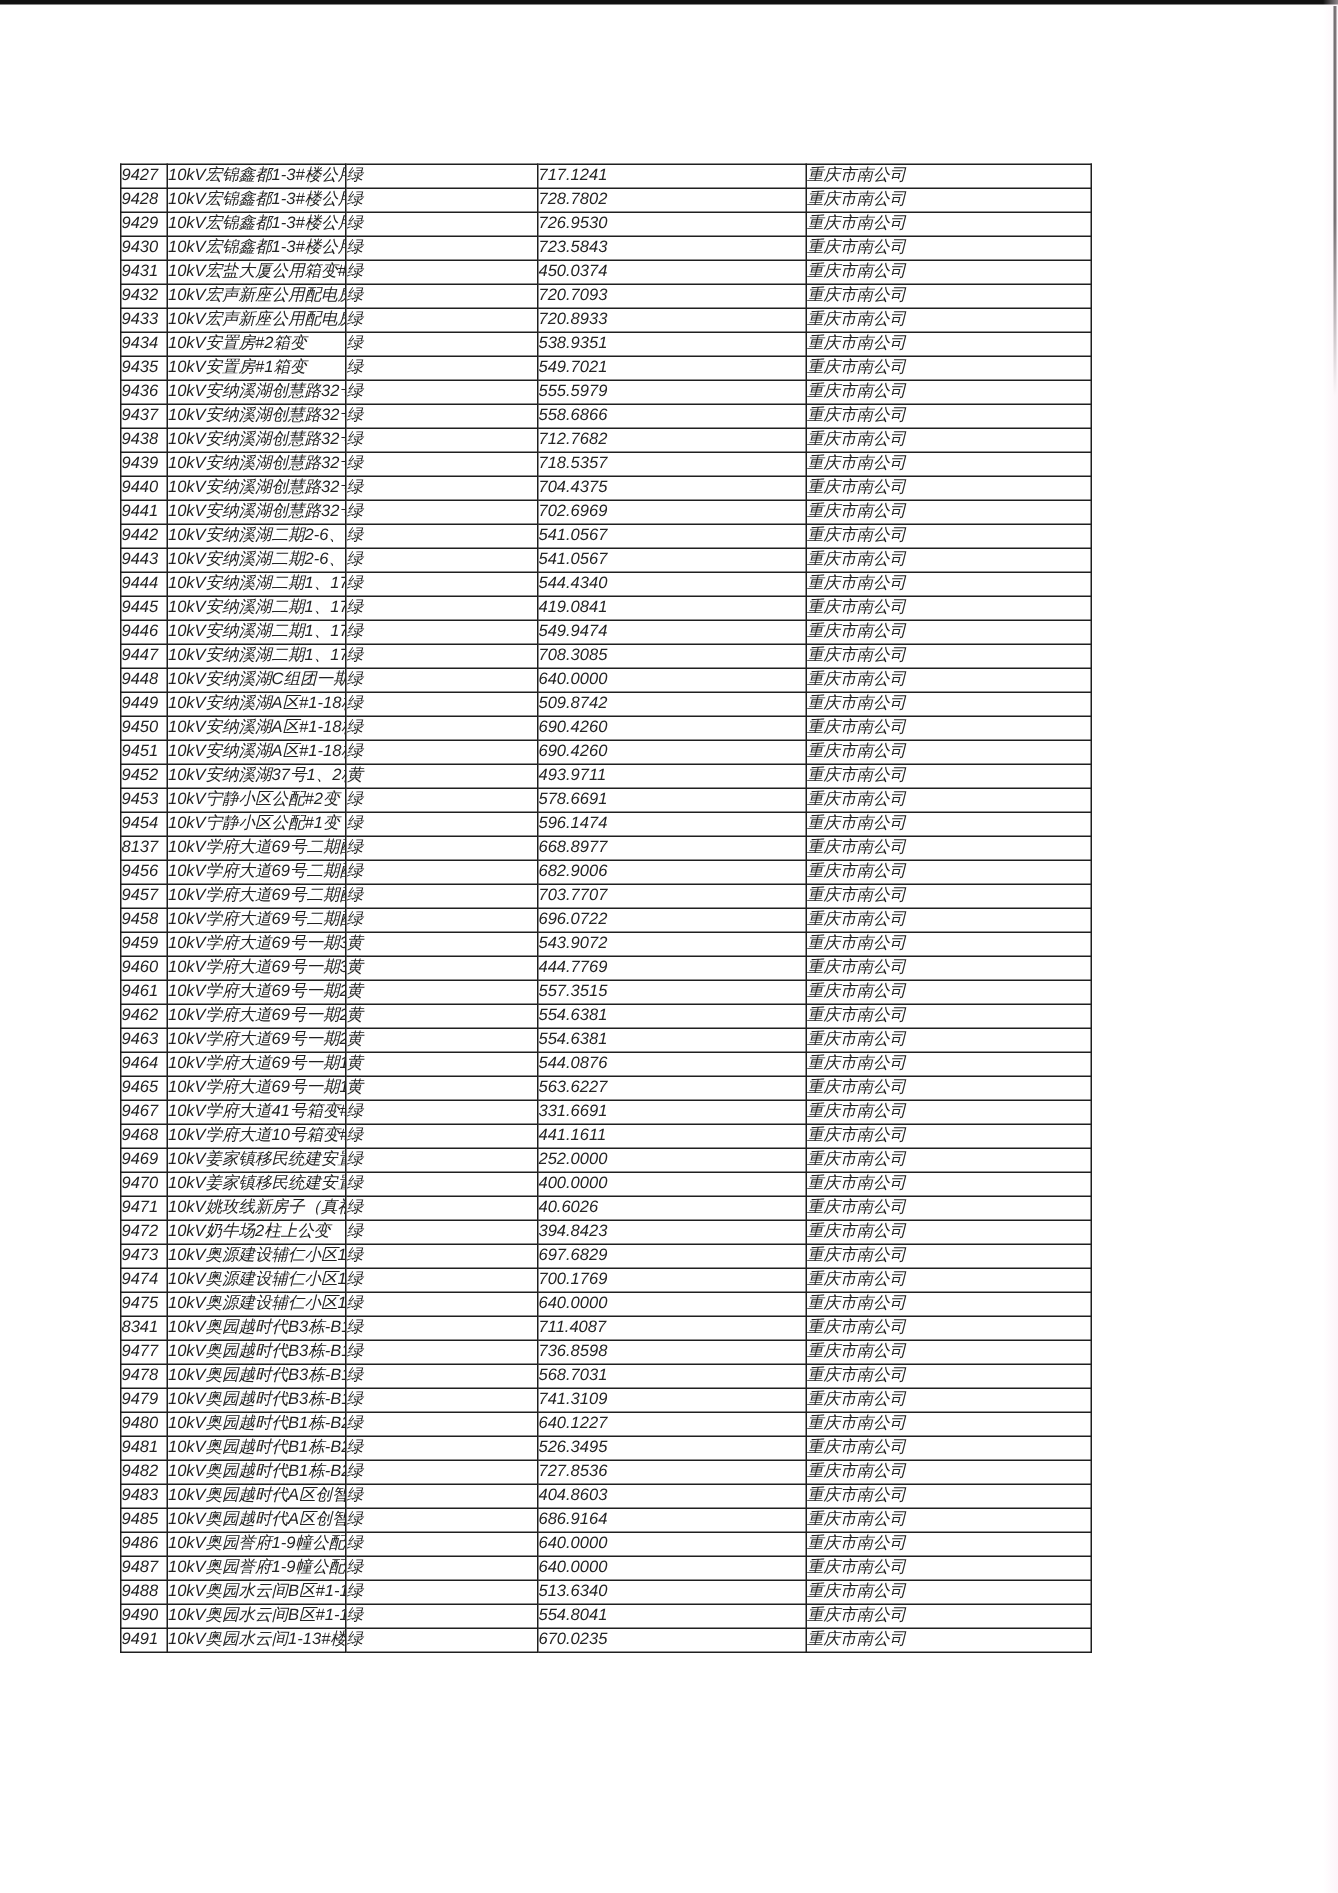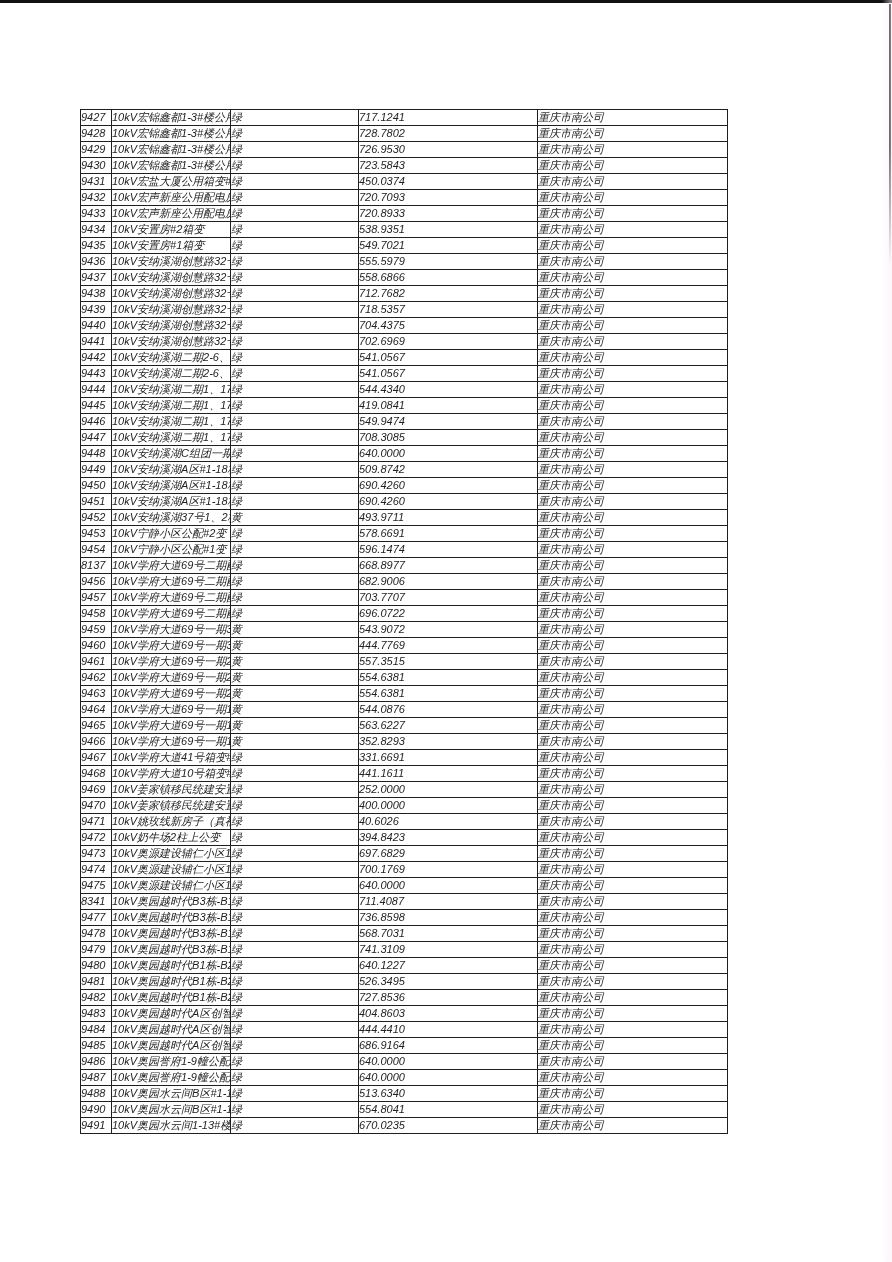--- a/index.html
+++ b/index.html
@@ -345,27 +345,20 @@
         <td class="c-company">重庆市南公司</td>
       </tr>
       <tr>
         <td class="c-id">9465</td>
         <td class="c-name">10kV学府大道69号一期1</td>
         <td class="c-status">黄</td>
         <td class="c-value">563.6227</td>
         <td class="c-company">重庆市南公司</td>
       </tr>
       <tr>
-        <td class="c-id">9466</td>
-        <td class="c-name">10kV学府大道69号一期1</td>
-        <td class="c-status">黄</td>
-        <td class="c-value">352.8293</td>
-        <td class="c-company">重庆市南公司</td>
-      </tr>
-      <tr>
         <td class="c-id">9467</td>
         <td class="c-name">10kV学府大道41号箱变#</td>
         <td class="c-status">绿</td>
         <td class="c-value">331.6691</td>
         <td class="c-company">重庆市南公司</td>
       </tr>
       <tr>
         <td class="c-id">9468</td>
         <td class="c-name">10kV学府大道10号箱变#</td>
         <td class="c-status">绿</td>
@@ -468,27 +461,20 @@
         <td class="c-name">10kV奥园越时代B1栋-B2</td>
         <td class="c-status">绿</td>
         <td class="c-value">727.8536</td>
         <td class="c-company">重庆市南公司</td>
       </tr>
       <tr>
         <td class="c-id">9483</td>
         <td class="c-name">10kV奥园越时代A区创智</td>
         <td class="c-status">绿</td>
         <td class="c-value">404.8603</td>
-        <td class="c-company">重庆市南公司</td>
-      </tr>
-      <tr>
-        <td class="c-id">9484</td>
-        <td class="c-name">10kV奥园越时代A区创智</td>
-        <td class="c-status">绿</td>
-        <td class="c-value">444.4410</td>
         <td class="c-company">重庆市南公司</td>
       </tr>
       <tr>
         <td class="c-id">9485</td>
         <td class="c-name">10kV奥园越时代A区创智</td>
         <td class="c-status">绿</td>
         <td class="c-value">686.9164</td>
         <td class="c-company">重庆市南公司</td>
       </tr>
       <tr>

